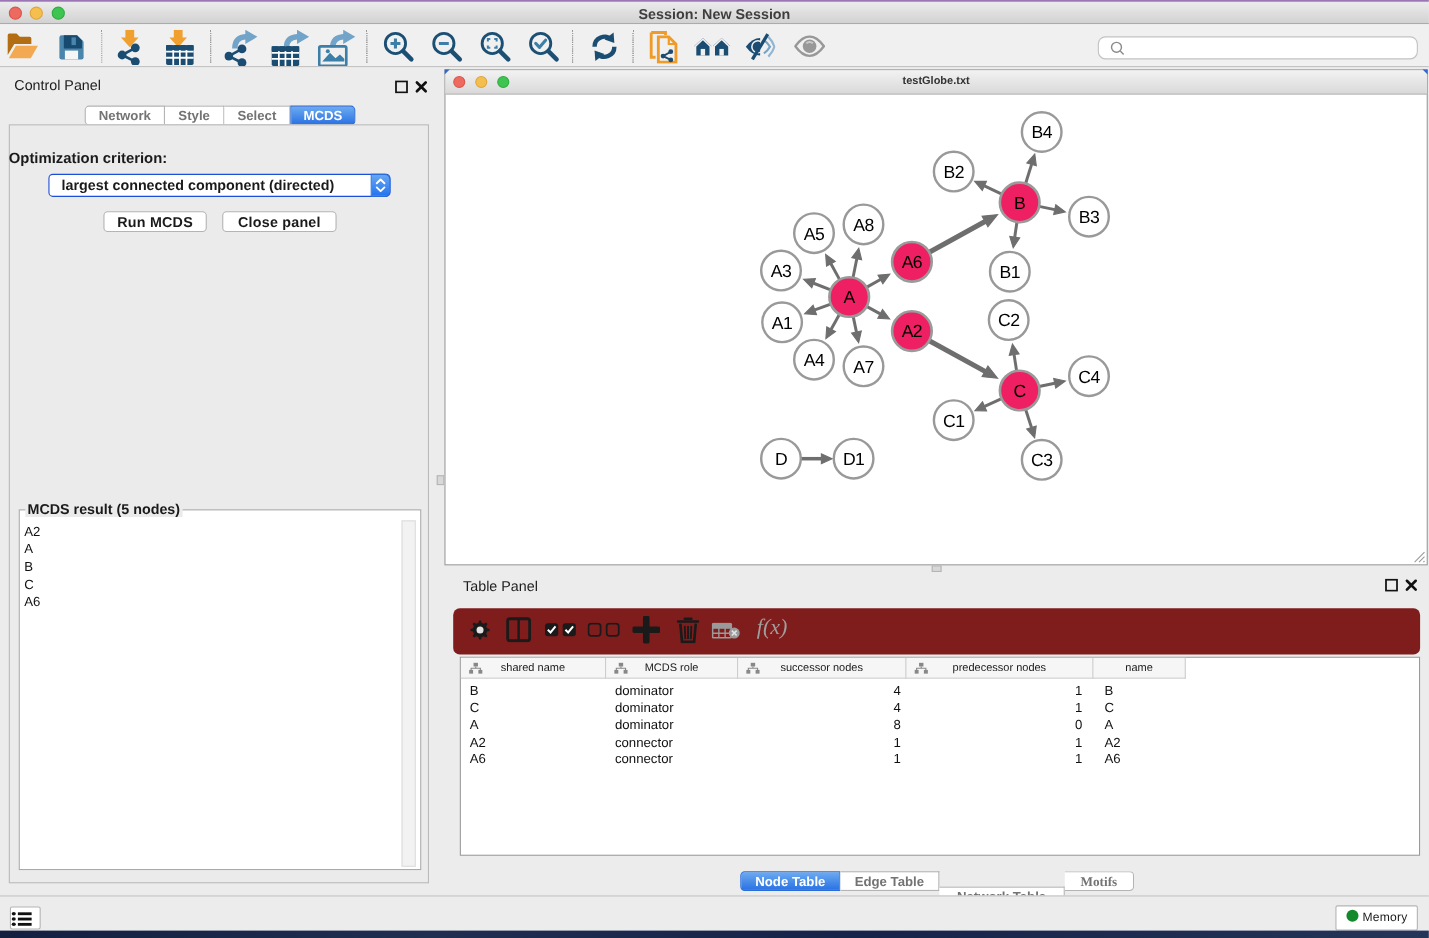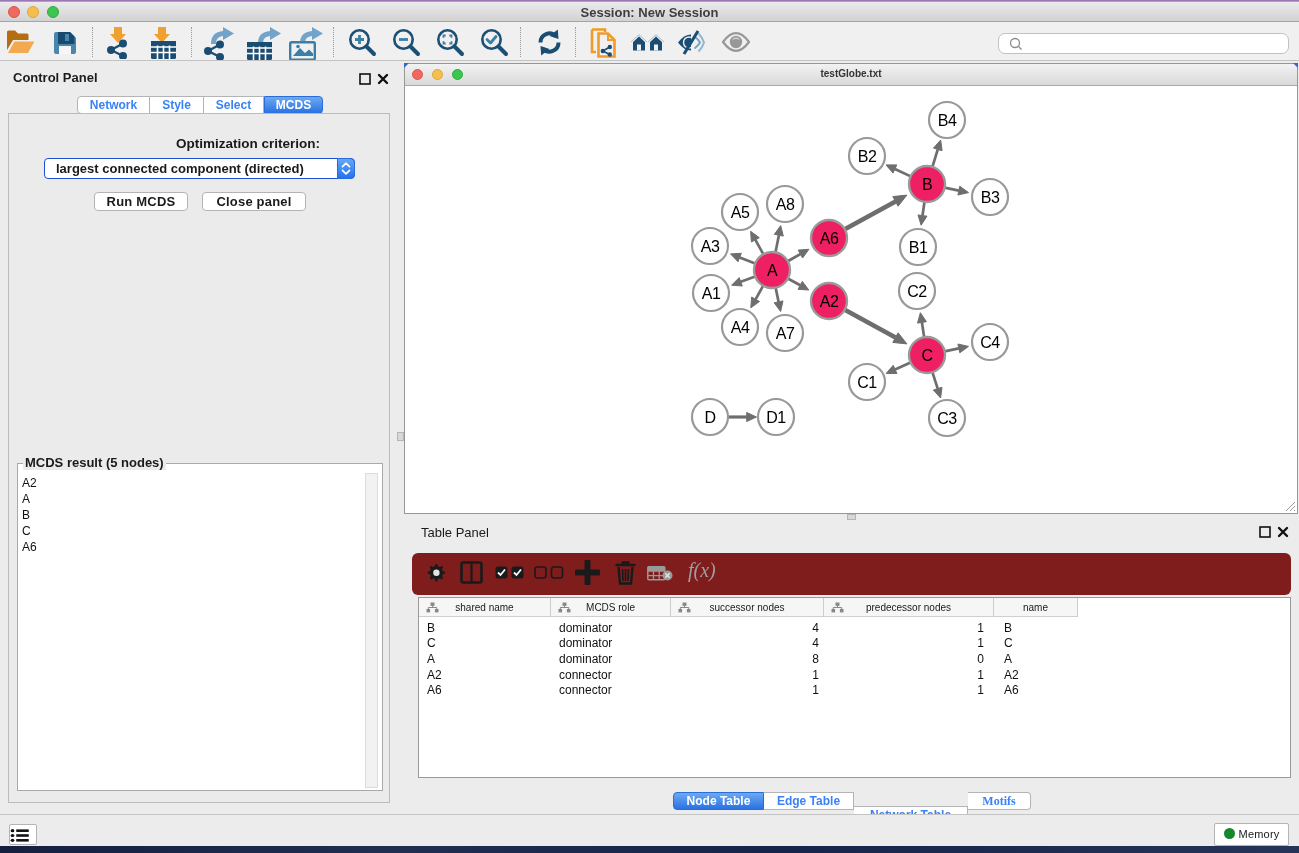--- a/index.html
+++ b/index.html
@@ -13,28 +13,28 @@
 #titlebar .title { position:absolute; left:0; right:0; top:3px; text-align:center;
   font-size:13px; font-weight:bold; color:#3e3e3e; }
 .tl { position:absolute; width:12px; height:12px; border-radius:50%; top:4px; }
 #toolbar { left:0; top:22px; width:1299px; height:39px; background:#f0f0f0;
   border-bottom:1px solid #c3c3c3; }
 .sep { position:absolute; top:5px; height:30px; width:0;
   border-left:1px dotted #9a9a9a; }
 #searchbox { position:absolute; left:998px; top:11px; width:291px; height:21px;
   background:#fff; border:1px solid #c2c2c2; border-radius:7px; }
 
-#cp-title { left:13px; top:70px; font-size:13px; font-weight:bold; color:#1c1c1c; }
+#cp-title { left:13px; top:70px; font-size:13px; font-weight:normal; color:#1c1c1c; }
 .winbtn { position:absolute; font-size:13px; color:#111; }
 .tab { position:absolute; top:0; height:18px; background:#fff; border:1px solid #b4b4b4;
-  font-size:12px; font-weight:bold; color:#3b82f6; text-align:center; line-height:17px; }
+  font-size:12px; font-weight:bold; color:#737373; text-align:center; line-height:17px; }
 .tab.sel { background:linear-gradient(#6caaf1,#2a72e3); color:#fff; border-color:#2a6cd8; }
 #cp-panel { left:8px; top:113px; width:382px; height:690px; background:#ebebeb;
   border:1px solid #bbb; }
-#opt-label { left:8px; top:136px; width:312px; text-align:right; font-size:13.5px; font-weight:bold; color:#1a1a1a; }
+#opt-label { left:8px; top:136px; width:312px; text-align:left; font-size:13.5px; font-weight:bold; color:#1a1a1a; }
 #dropdown { left:44px; top:158px; width:311px; height:21px; background:#fff;
   border:1px solid #1d4ed8; border-radius:4px; font-size:13px; font-weight:bold; color:#1a1a1a; }
 #dropdown .txt { position:absolute; left:11px; top:2px; }
 #dropdown .step { position:absolute; right:-1px; top:-1px; width:18px; height:21px;
   border-radius:0 5px 5px 0; background:linear-gradient(#66a8f5,#2373ee); border:1px solid #2a6cd8; }
 .btn { position:absolute; background:#fff; border:1px solid #b4b4b4; border-radius:4px;
   font-size:13px; font-weight:bold; letter-spacing:0.2px; color:#1a1a1a; text-align:center; }
 #fieldset { left:17px; top:463px; width:366px; height:328px; background:#fff;
   border:1px solid #a9a9a9; }
 #fieldset-label { left:23px; top:455px; font-size:13px; font-weight:bold; color:#1a1a1a; background:#ebebeb; padding:0 2px; }

